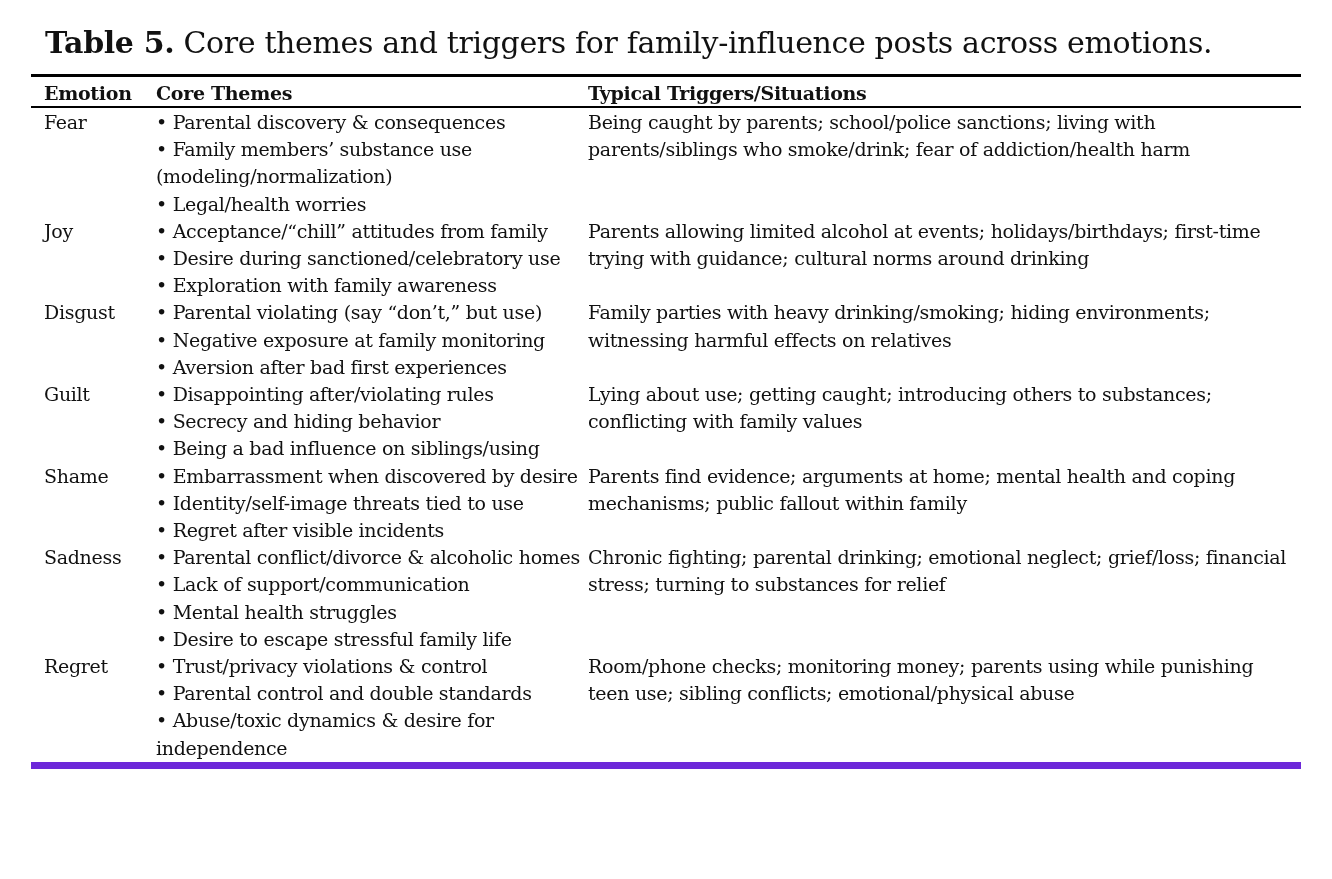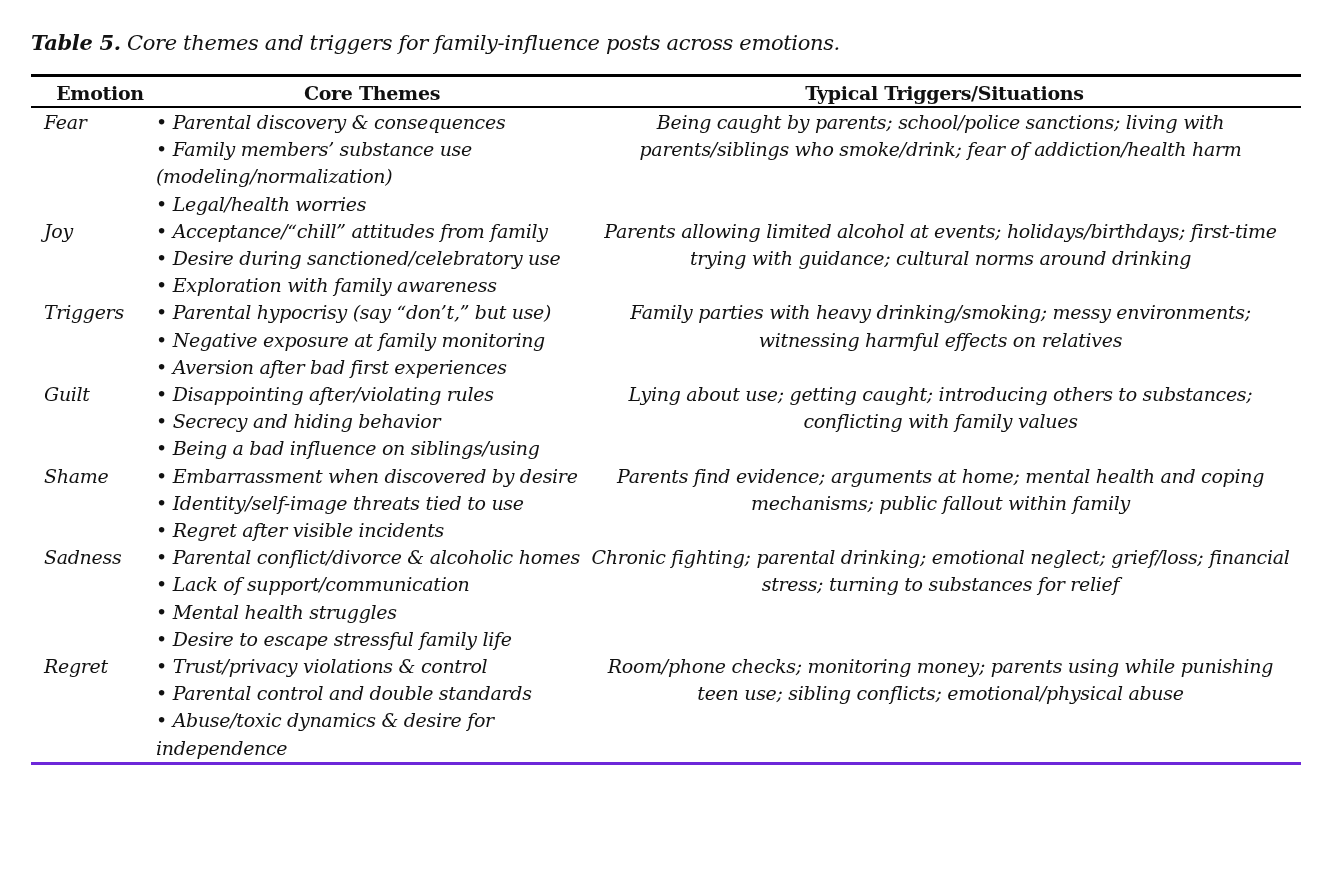--- a/index.html
+++ b/index.html
@@ -10,27 +10,26 @@
       height: 879px;
       overflow: hidden;
     }
     body {
       font-family: "DejaVu Serif", "Liberation Serif", serif;
       color: #111111;
       position: relative;
     }
     .caption {
       position: absolute;
-      left: 31px;
+      left: 45px;
       top: 27px;
-      font-size: 21px;
+      font-size: 30px;
       line-height: 32px;
       white-space: nowrap;
       letter-spacing: -0.35px;
-      font-style: italic;
     }
     .caption .label {
       font-weight: bold;
     }
     .table-wrap {
       position: absolute;
       left: 31px;
       top: 74px;
       width: 1270px;
     }
@@ -39,41 +38,40 @@
       width: 1270px;
       table-layout: fixed;
       font-size: 19px;
       letter-spacing: -0.3px;
     }
     thead tr {
       border-top: 3px solid #000;
       border-bottom: 2px solid #000;
     }
     tbody {
-      border-bottom: 3px solid #6d28d9;
-      font-style: italic;
+      border-bottom: 7px solid #6d28d9;
     }
     th {
-      text-align: center;
+      text-align: left;
       font-weight: bold;
       padding: 4px 0 1px 0;
       line-height: 24px;
       margin-top: 43px;
     }
     td {
       vertical-align: top;
       padding: 0;
       line-height: 27.2px;
     }
     col.c1 { width: 125px; }
     col.c2 { width: 432px; }
     col.c3 { width: 713px; }
     th.h1, td.emotion { padding-left: 13px; }
     .theme-line { display: block; }
-    .triggers { padding-right: 8px; text-align: center; }
+    .triggers { padding-right: 8px; }
     tbody tr:first-child td { padding-top: 1px; }
     tbody tr:last-child td { padding-bottom: 0px; }
   </style>
 </head>
 <body>
 
 <div class="caption">
   <span class="label">Table 5.</span><span> Core themes and triggers for family-influence posts across emotions.</span>
 </div>
 
@@ -104,27 +102,27 @@
         <tr>
           <td class="emotion">Joy</td>
           <td>
             <span class="theme-line">• Acceptance/“chill” attitudes from family</span>
             <span class="theme-line">• Desire during sanctioned/celebratory use</span>
             <span class="theme-line">• Exploration with family awareness</span>
           </td>
           <td class="triggers">Parents allowing limited alcohol at events; holidays/birthdays; first-time trying with guidance; cultural norms around drinking</td>
         </tr>
         <tr>
-          <td class="emotion">Triggers</td>
+          <td class="emotion">Disgust</td>
           <td>
-            <span class="theme-line">• Parental hypocrisy (say “don’t,” but use)</span>
+            <span class="theme-line">• Parental violating (say “don’t,” but use)</span>
             <span class="theme-line">• Negative exposure at family monitoring</span>
             <span class="theme-line">• Aversion after bad first experiences</span>
           </td>
-          <td class="triggers">Family parties with heavy drinking/smoking; messy environments; witnessing harmful effects on relatives</td>
+          <td class="triggers">Family parties with heavy drinking/smoking; hiding environments; witnessing harmful effects on relatives</td>
         </tr>
         <tr>
           <td class="emotion">Guilt</td>
           <td>
             <span class="theme-line">• Disappointing after/violating rules</span>
             <span class="theme-line">• Secrecy and hiding behavior</span>
             <span class="theme-line">• Being a bad influence on siblings/using</span>
           </td>
           <td class="triggers">Lying about use; getting caught; introducing others to substances; conflicting with family values</td>
         </tr>

